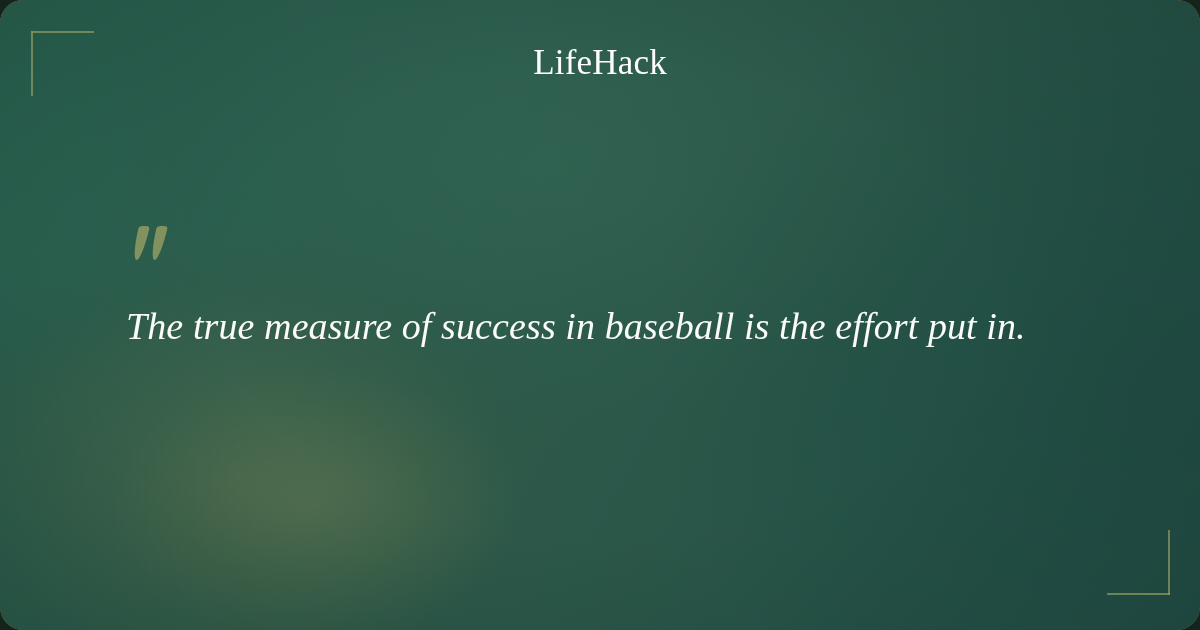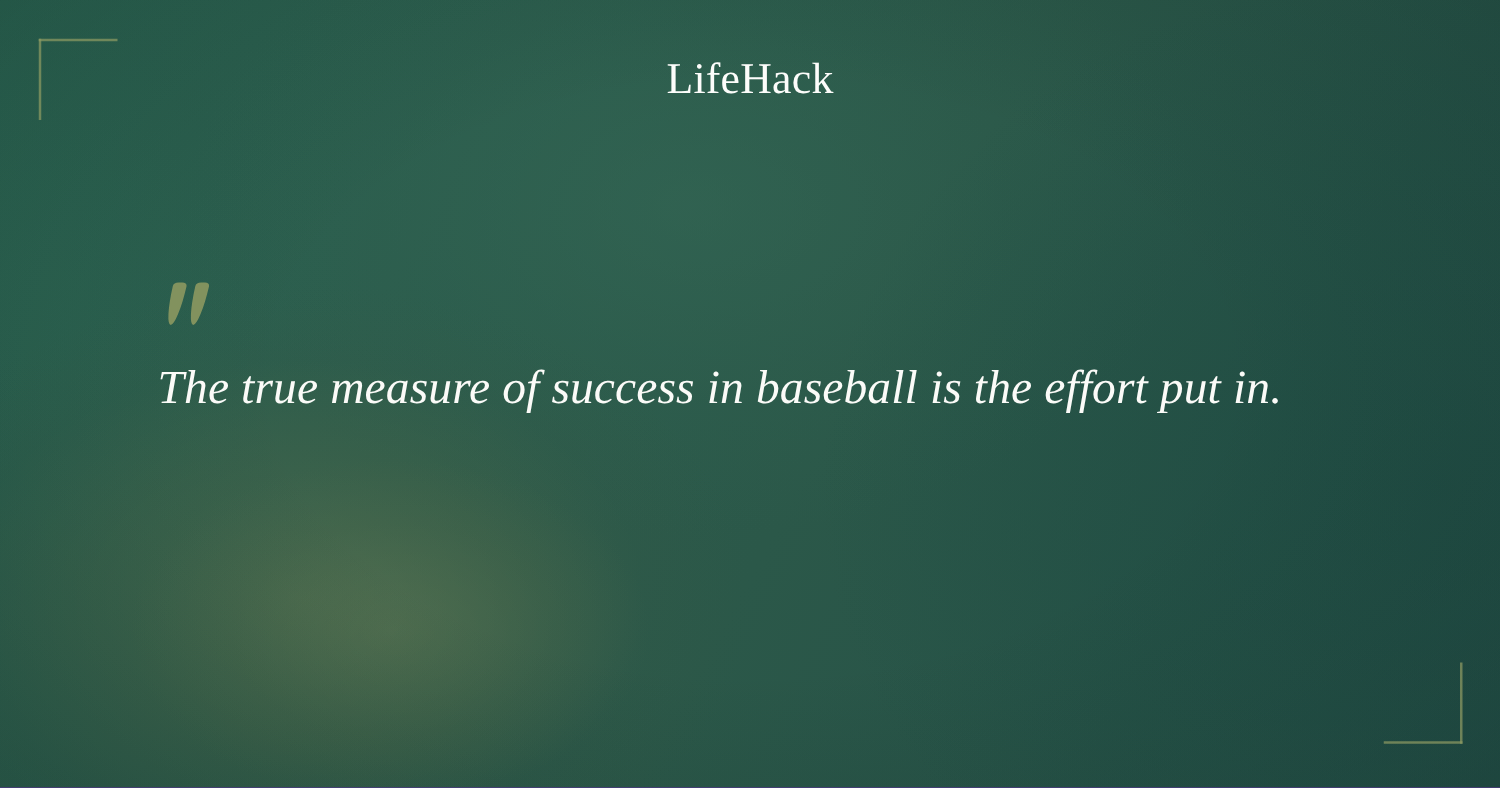--- a/index.html
+++ b/index.html
@@ -6,21 +6,22 @@
     margin: 0;
     padding: 0;
     background: #14241d;
   }
   #card {
     position: relative;
     width: 1200px;
     height: 630px;
     overflow: hidden;
     font-family: "Liberation Serif", "DejaVu Serif", serif;
-    background-color: #8b5cf6;
+    background-color: #a16207;
+    border-radius: 23px;
   }
 
   
   .bg-layer {
     position: absolute;
     inset: 0;
     pointer-events: none;
   }
   .bg-base {
     background: linear-gradient(118deg,
@@ -119,21 +120,21 @@
     transform: skewX(-13deg);
     border-radius: 4px 4px 50% 50% / 3px 3px 90% 90%;
   }
   .quote-mark i.q1 { left: 2px; }
   .quote-mark i.q2 { left: 20px; }
 
   
   .quote-text {
     position: absolute;
     left: 126px;
-    top: 284px;
+    top: 300px;
     width: 990px;
     color: #fbfbf8;
     font-style: italic;
     font-size: 38px;
     line-height: 52px;
     letter-spacing: 0.1px;
     white-space: nowrap;
   }
 </style>
 </head>

